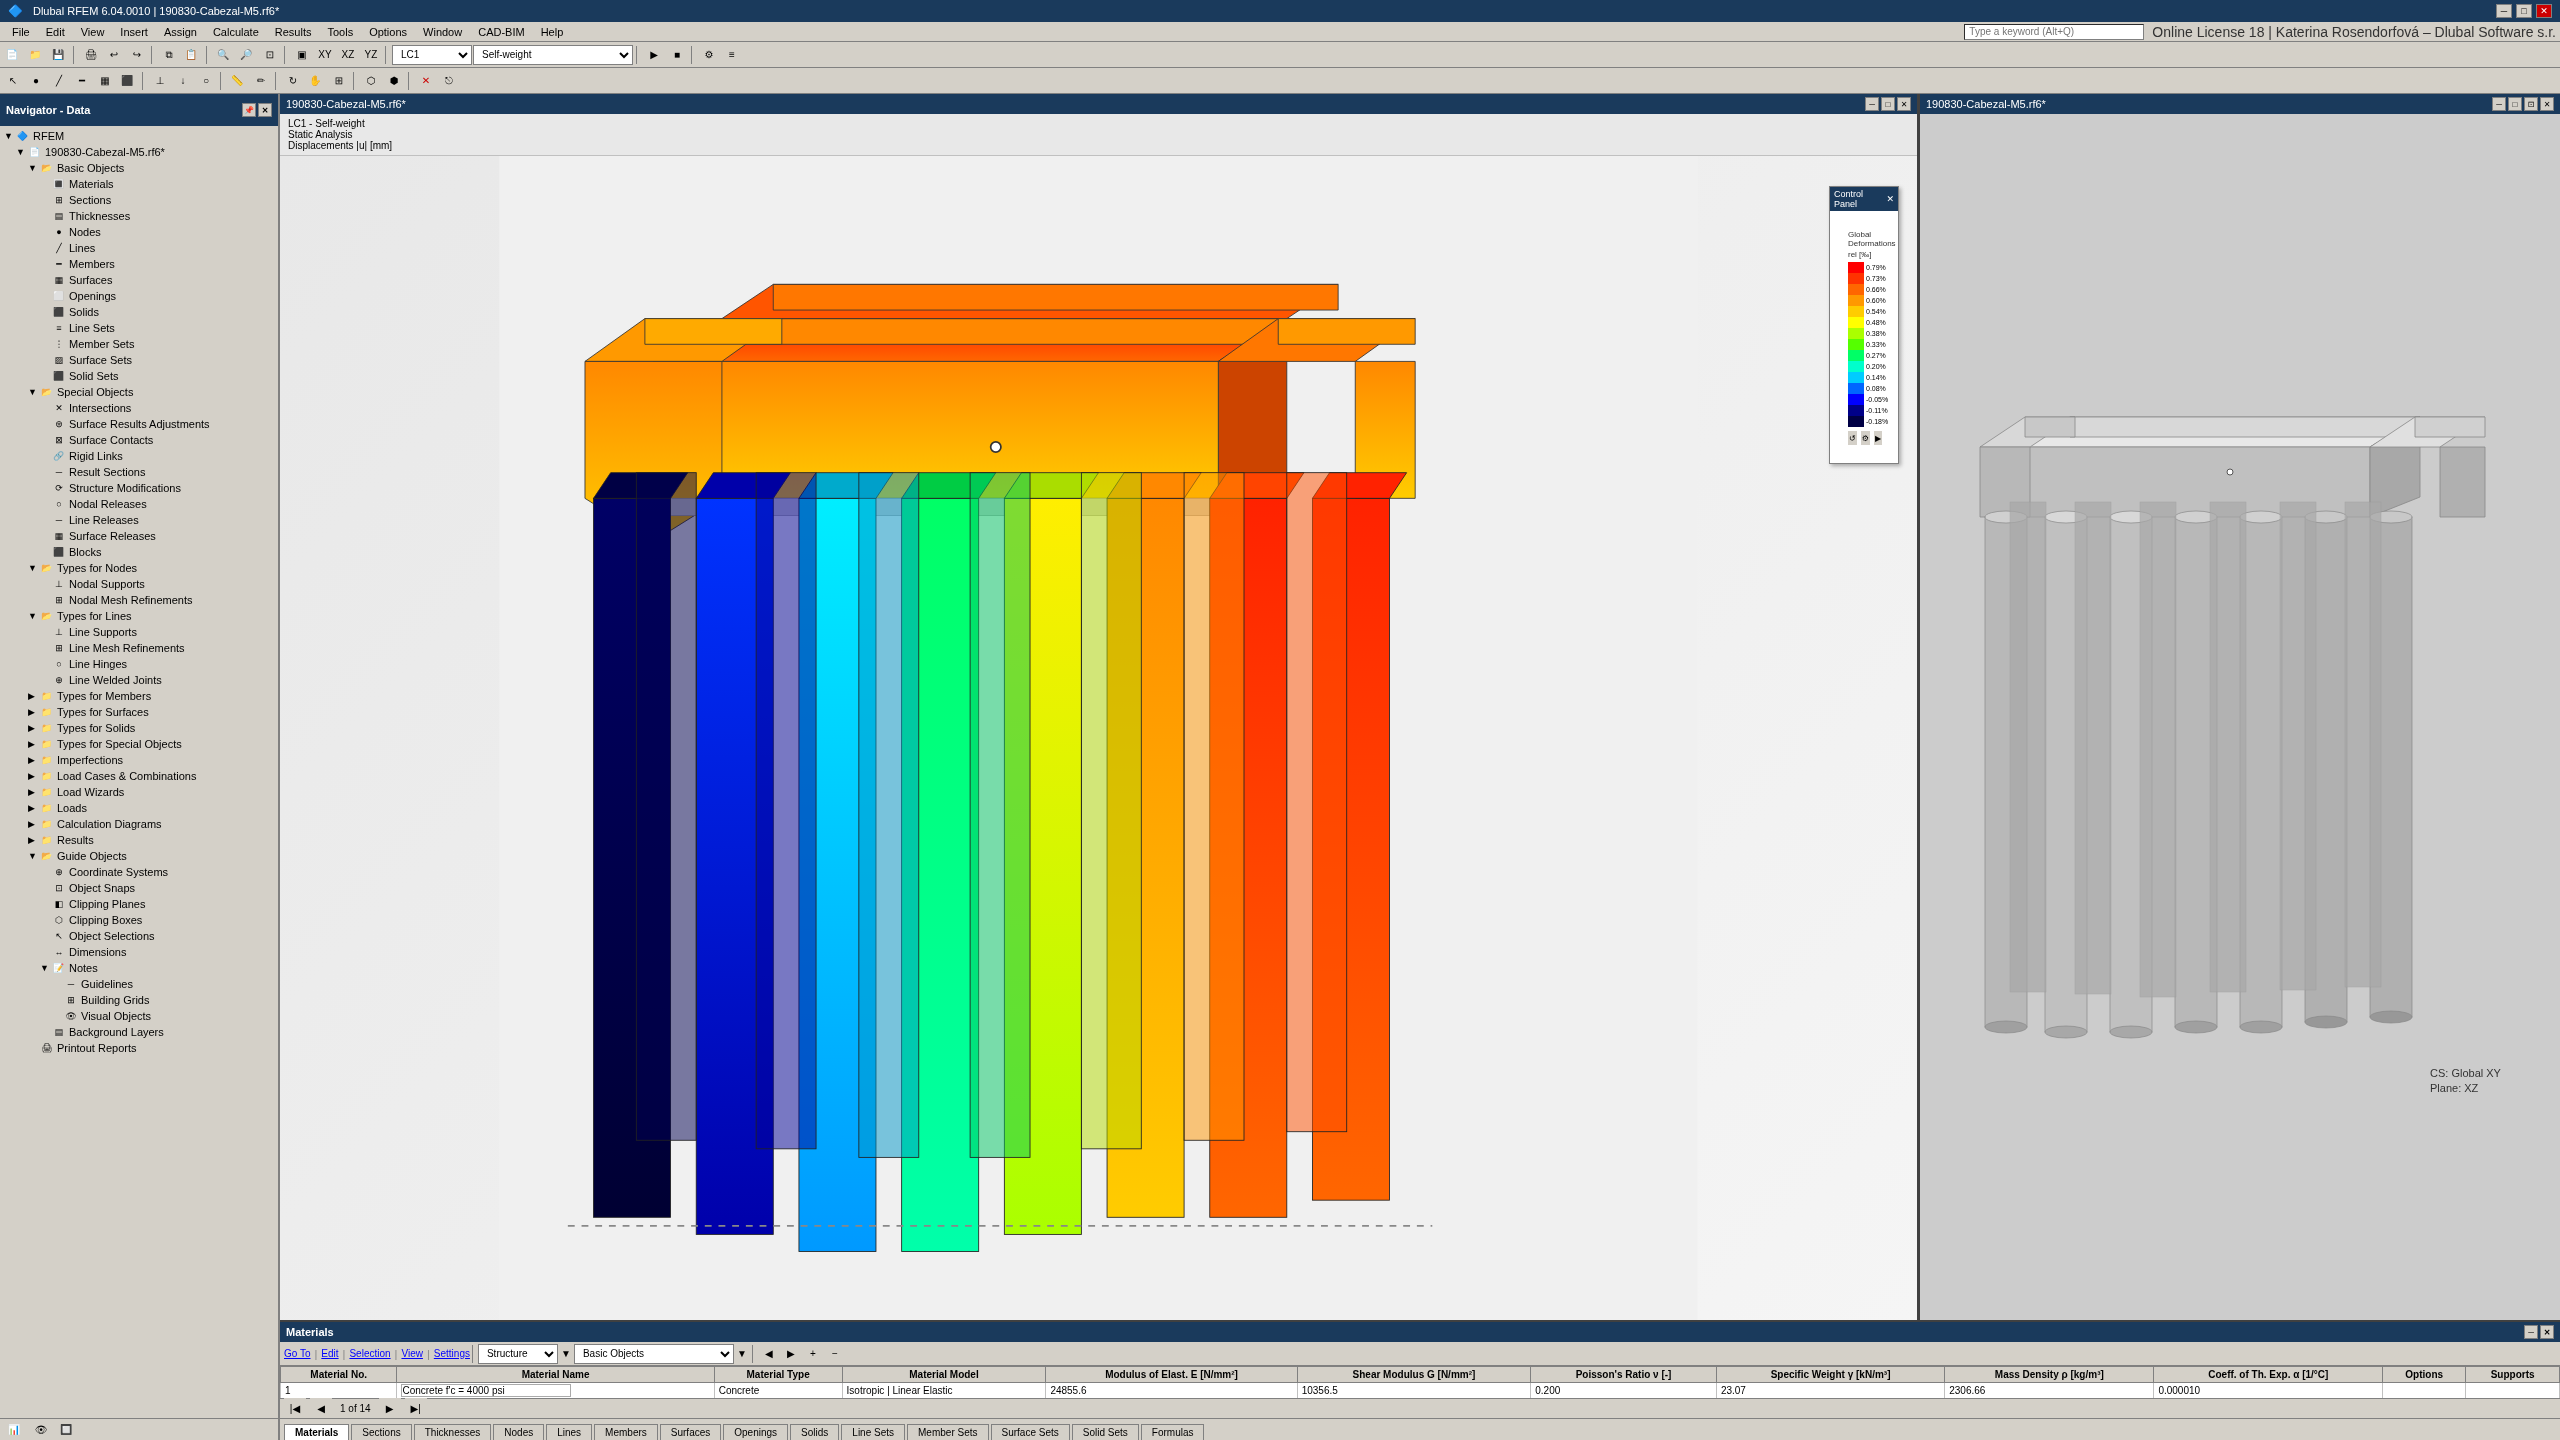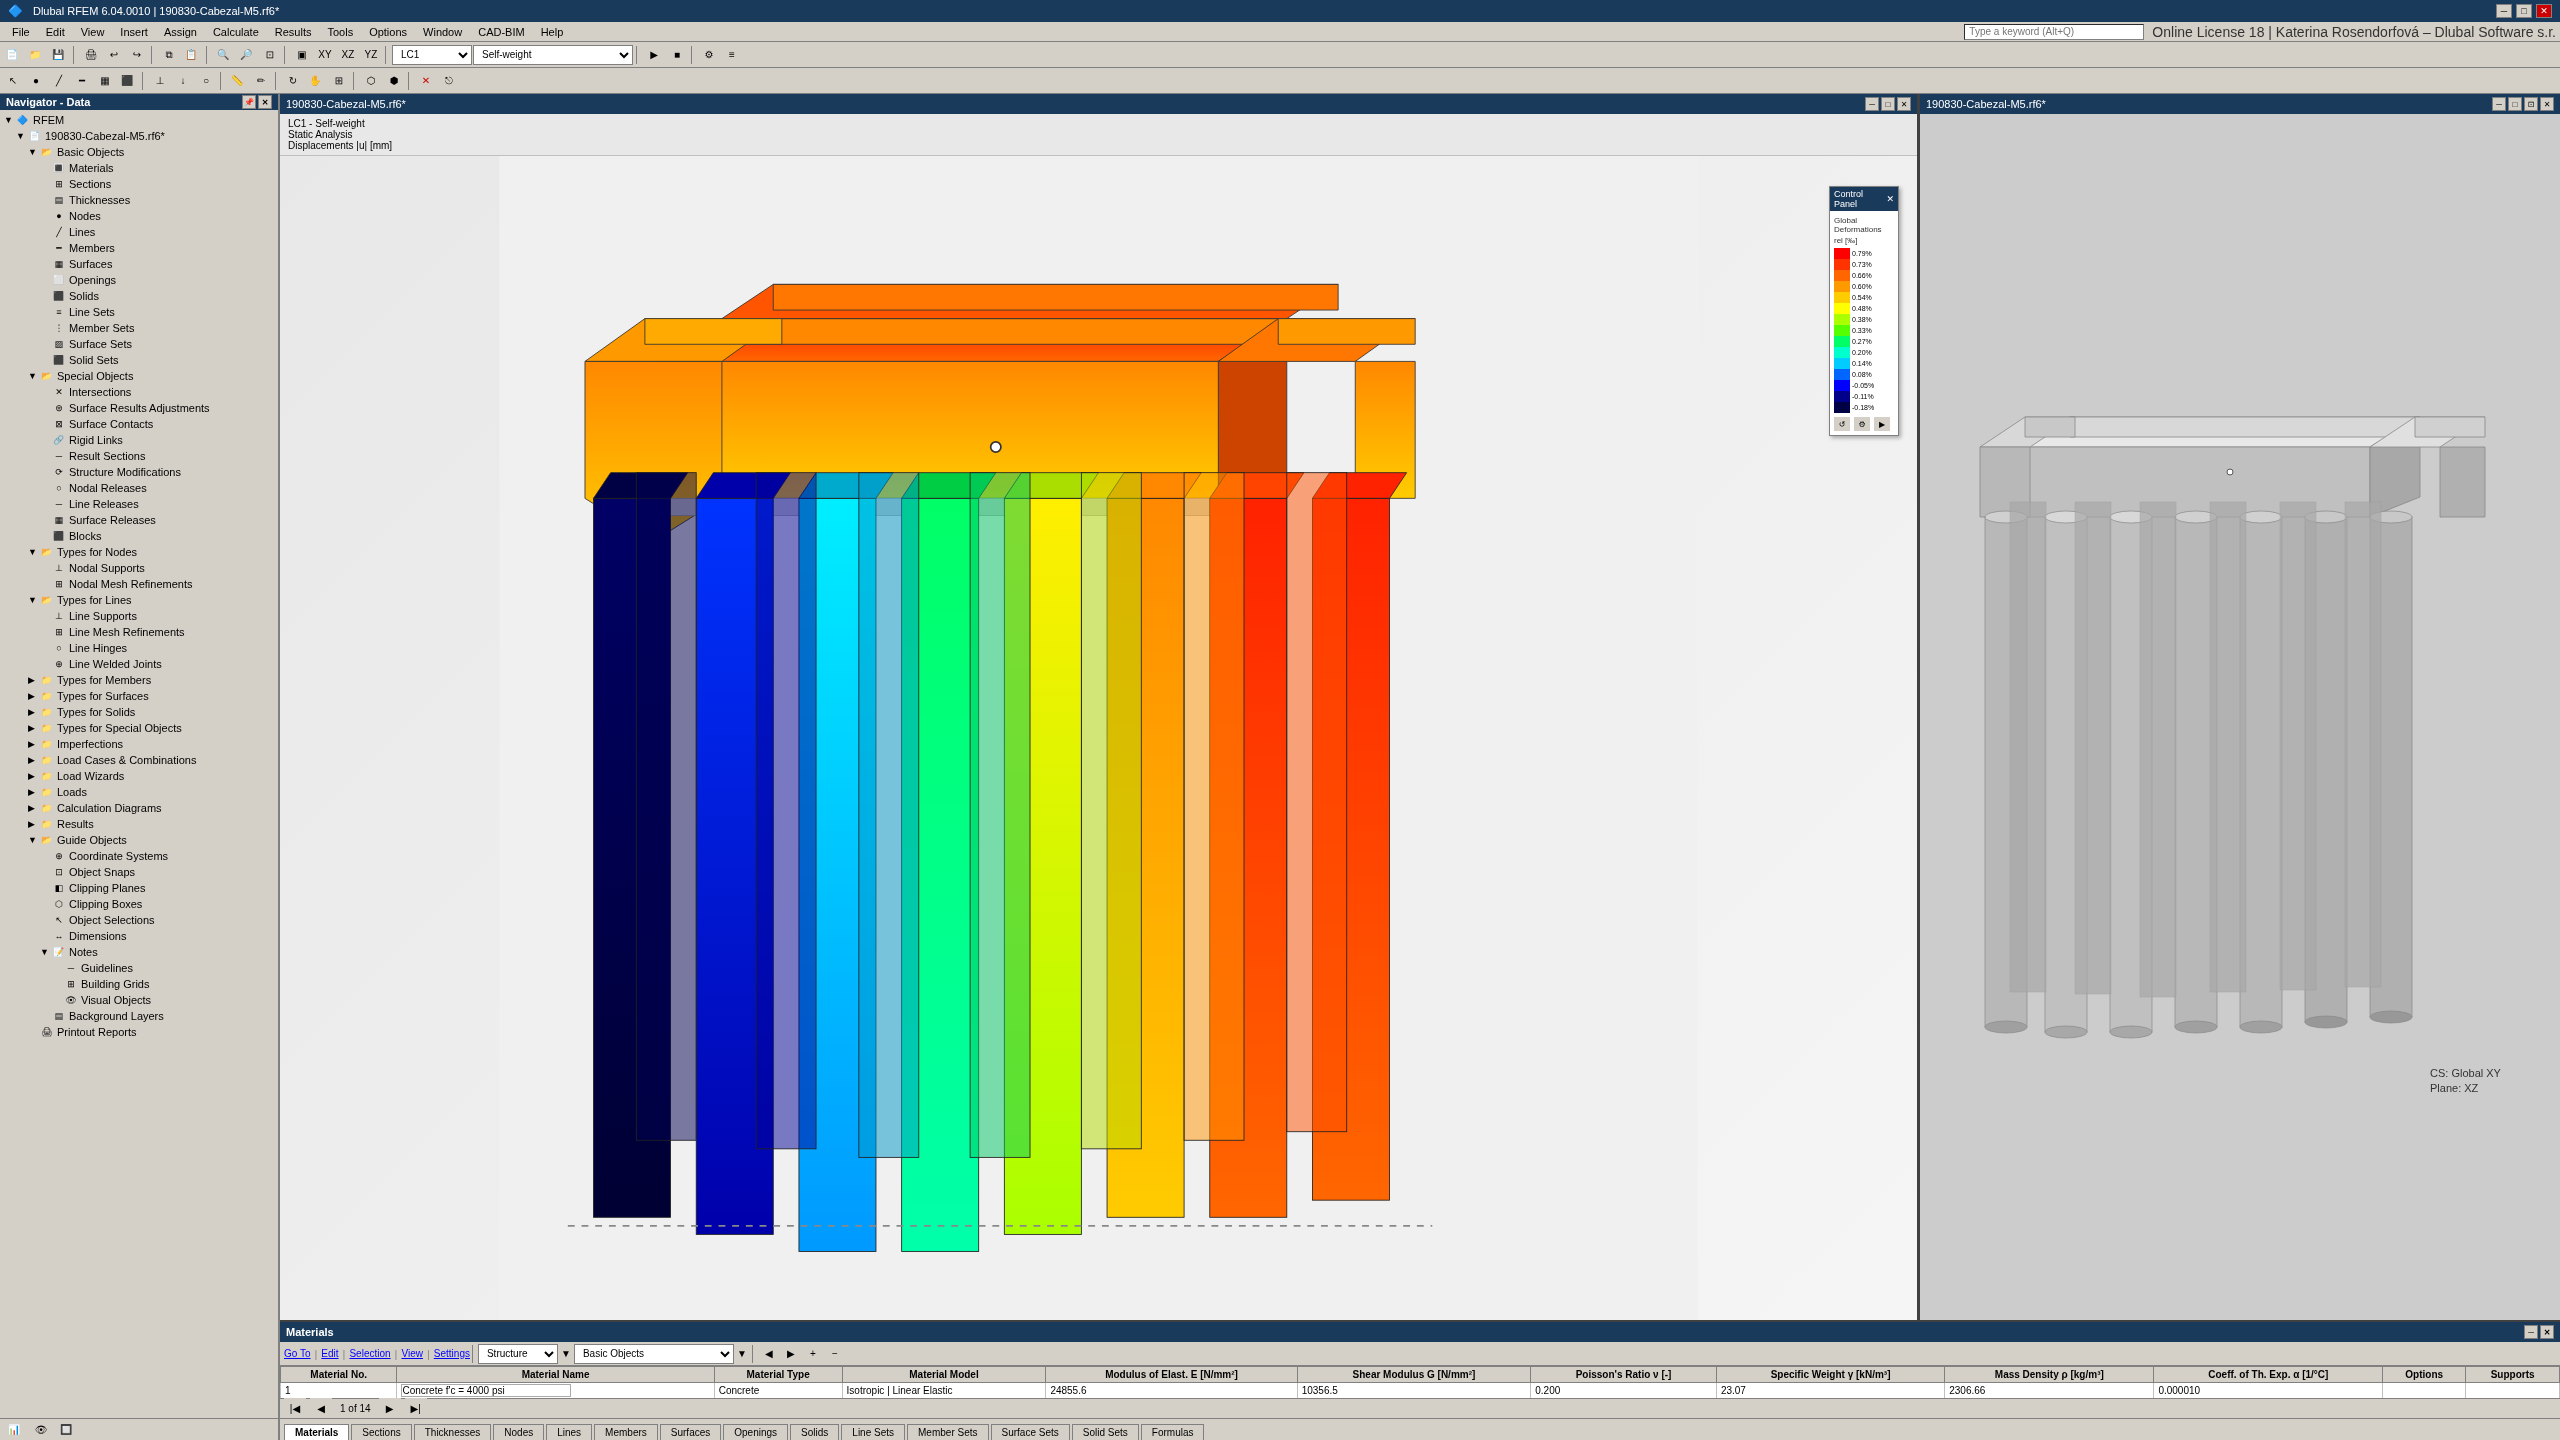--- a/index.html
+++ b/index.html
@@ -23,21 +23,21 @@
     .tb-btn { width: 22px; height: 22px; background: #d4d0c8; border: 1px solid transparent; display: flex; align-items: center; justify-content: center; cursor: pointer; font-size: 10px; }
     .tb-sep { width: 4px; border-left: 1px solid #808080; height: 18px; margin: 0 2px; }
     .tb-dropdown { height: 20px; font-size: 10px; border: 1px solid #808080; background: #fff; padding: 0 4px; min-width: 80px; }
     .tb-dropdown-wide { min-width: 160px; }
 
     
     .main-layout { display: flex; height: calc(1440px - 22px - 20px - 26px - 26px); }
 
     
     .navigator { width: 280px; min-width: 280px; background: #d4d0c8; border-right: 2px solid #808080; display: flex; flex-direction: column; overflow: hidden; }
-    .navigator-header { background: #1a3a5c; color: #fff; height: 16px; display: flex; align-items: center; padding: 0 6px; font-size: 11px; font-weight: bold; justify-content: space-between; }
+    .navigator-header { background: #1a3a5c; color: #fff; height: 32px; display: flex; align-items: center; padding: 0 6px; font-size: 11px; font-weight: bold; justify-content: space-between; }
     .navigator-controls { display: flex; gap: 2px; }
     .nav-ctrl-btn { width: 14px; height: 14px; background: #d4d0c8; border: 1px solid #808080; font-size: 8px; display: flex; align-items: center; justify-content: center; cursor: pointer; color: #000; }
     .navigator-content { flex: 1; overflow-y: auto; overflow-x: hidden; }
     .nav-tree { padding: 2px 0; }
     .nav-item { display: flex; align-items: center; padding: 1px 0 1px 4px; cursor: pointer; white-space: nowrap; }
     .nav-indent-0 { padding-left: 4px; }
     .nav-indent-1 { padding-left: 16px; }
     .nav-indent-2 { padding-left: 28px; }
     .nav-indent-3 { padding-left: 40px; }
     .nav-indent-4 { padding-left: 52px; }
@@ -54,21 +54,21 @@
     .viewport-right { width: 640px; min-width: 640px; background: #d0d0d0; position: relative; }
     .viewport-title { background: #1a3a5c; color: #fff; height: 20px; display: flex; align-items: center; padding: 0 6px; font-size: 11px; justify-content: space-between; }
     .viewport-title-controls { display: flex; gap: 2px; }
     .viewport-info { padding: 4px 8px; background: #e8e8e8; border-bottom: 1px solid #c0c0c0; font-size: 10px; }
     .viewport-canvas { flex: 1; background: linear-gradient(135deg, #e8e8e8 0%, #f5f5f5 100%); position: relative; overflow: hidden; }
 
     
     .control-panel { position: absolute; top: 30px; right: 18px; width: 70px; background: #fff; border: 1px solid #808080; box-shadow: 2px 2px 4px rgba(0,0,0,0.3); font-size: 8px; }
     .cp-title { background: #1a3a5c; color: #fff; padding: 2px 4px; font-size: 9px; display: flex; justify-content: space-between; align-items: center; }
     .cp-close { cursor: pointer; }
-    .cp-content { padding: 4px; }
+    .cp-content { padding: 18px; }
     .cp-label { font-size: 8px; color: #333; padding: 1px 0; }
     .color-scale { display: flex; flex-direction: column; margin: 2px 0; }
     .color-row { display: flex; align-items: center; height: 11px; }
     .color-swatch { width: 16px; height: 11px; flex-shrink: 0; }
     .color-value { font-size: 7px; margin-left: 2px; }
 
     
     .viewport-status { background: #d4d0c8; height: 22px; display: flex; align-items: center; padding: 0 8px; font-size: 10px; border-top: 1px solid #808080; }
 
     

